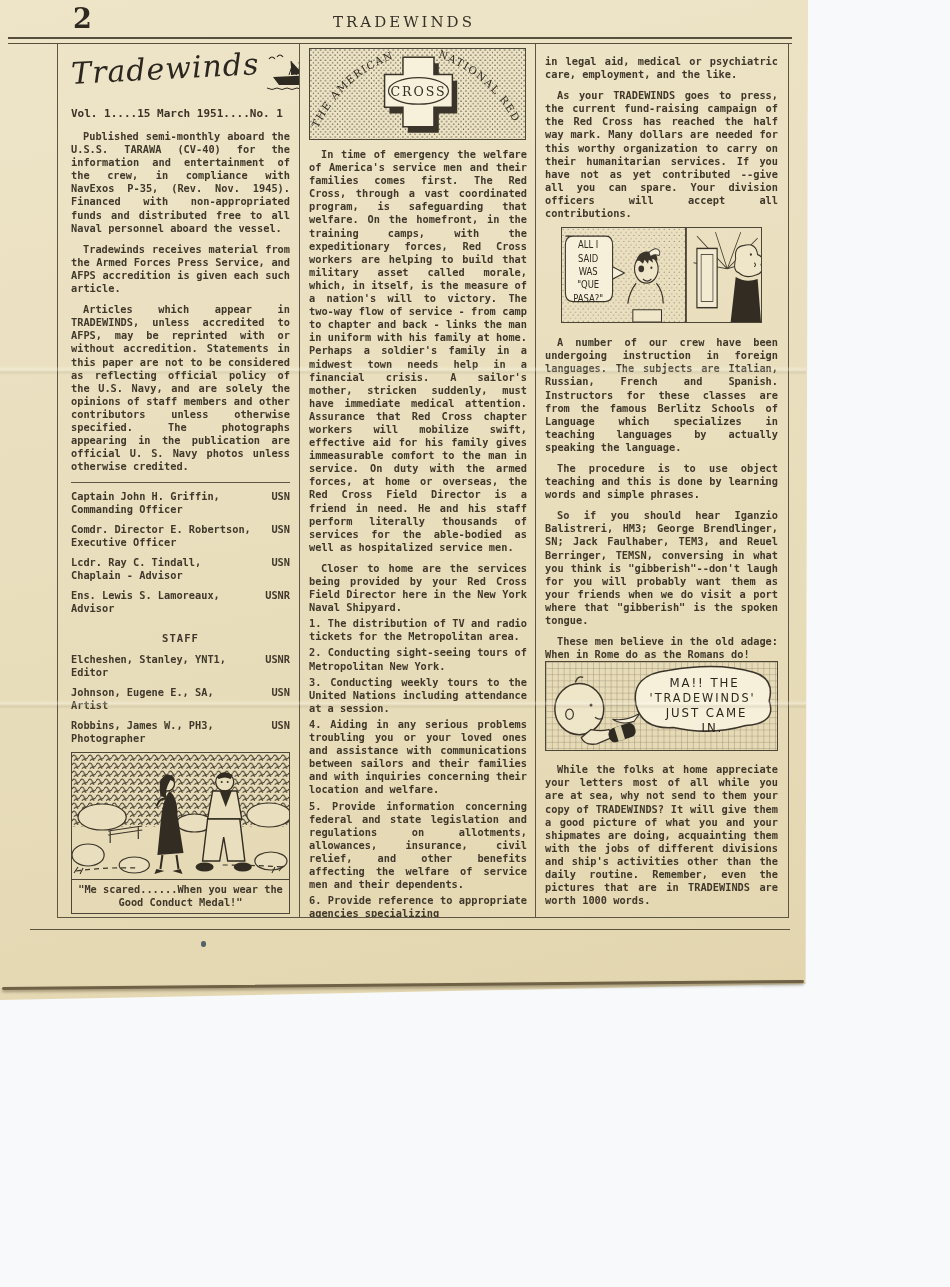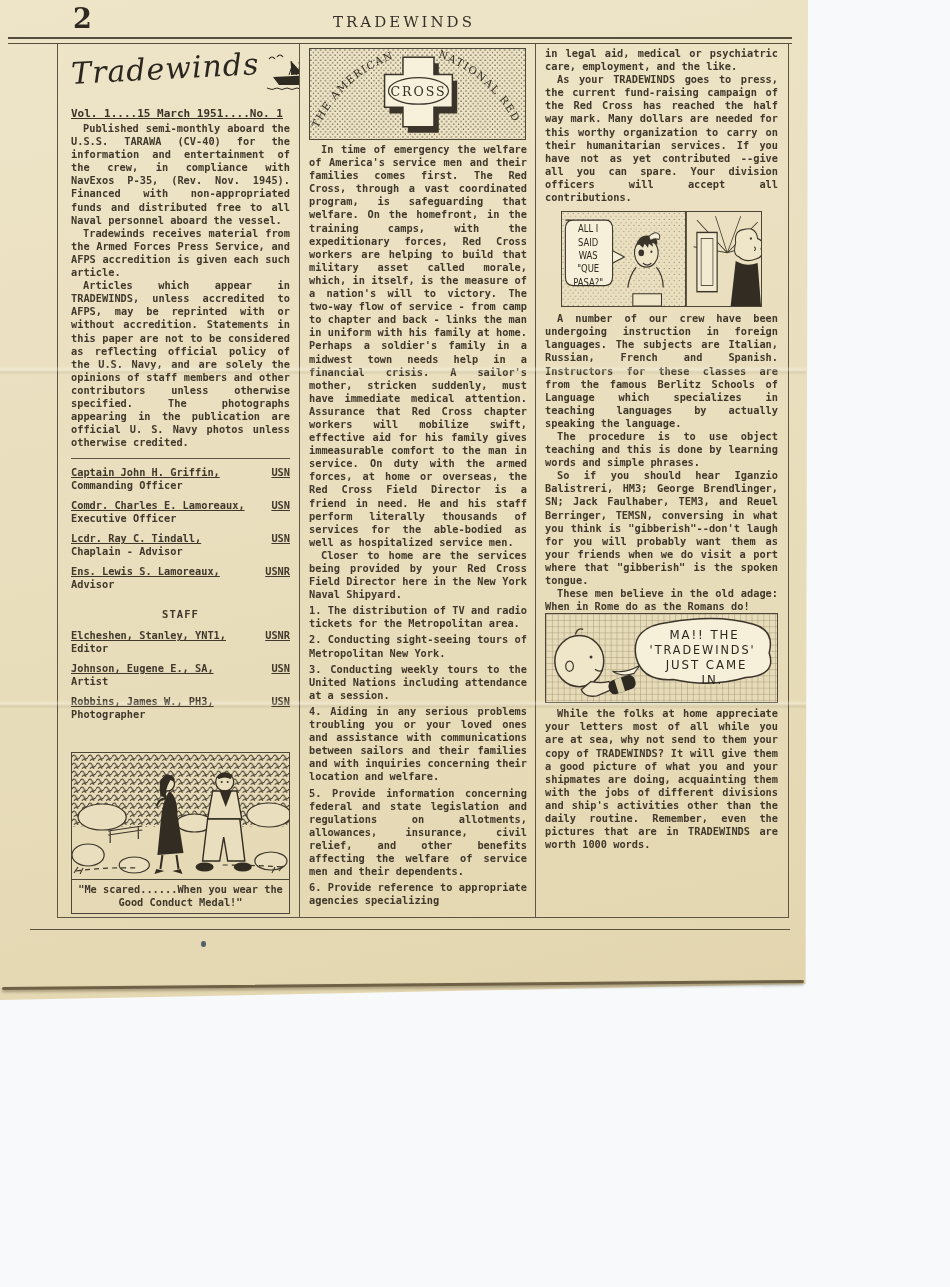--- a/index.html
+++ b/index.html
@@ -33,33 +33,33 @@
   
   .cols{display:flex;margin-left:57px;width:732px;height:874px;box-sizing:border-box;
     border-left:1px solid #5d5645;border-right:1px solid #5d5645;border-bottom:1px solid #5d5645;}
   .col{box-sizing:border-box;overflow:hidden;}
   .col-left{width:242px;border-right:1px solid #5d5645;padding:5px 9px 3px 13px;display:flex;flex-direction:column;}
   .col-mid{width:236px;border-right:1px solid #5d5645;padding:3px 8px 0 9px;}
   .col-right{flex:1;padding:3px 10px 0 9px;display:flex;flex-direction:column;}
   .bottom-rule{position:absolute;left:30px;top:929px;width:760px;border-top:1.5px solid #5a533f;}
 
   
-  .tw{font:bold 10.3px/13.1px "DejaVu Sans Mono",monospace;color:#40382b;text-align:justify;margin:0 0 0;}
+  .tw{font:bold 10.3px/13.1px "DejaVu Sans Mono",monospace;color:#40382b;text-align:justify;margin:8px 0 0;}
   .ind{text-indent:12px;}
   .svc{margin:3px 0 0;}
 
   
   .logo-row{display:flex;align-items:flex-start;height:52px;margin-top:2px;}
   .logo-script{font-family:"DejaVu Serif",serif;font-style:italic;font-size:30px;color:#2b2720;
     transform:rotate(-3deg);letter-spacing:1px;white-space:nowrap;}
   .logo-art{margin-left:6px;margin-top:2px;}
-  .vol{font:bold 11px/16px "DejaVu Sans Mono",monospace;color:#3b3327;margin-top:3px;text-decoration:underline;}
+  .vol{font:bold 11px/16px "DejaVu Sans Mono",monospace;color:#3b3327;margin-top:3px;}
   .col-rule{border-top:1px solid #5d5645;margin:9px 0 7px;}
   .ros{margin-bottom:7px;}
-  .ros-l1{display:flex;justify-content:space-between;font:bold 10.3px/13px "DejaVu Sans Mono",monospace;color:#40382b;text-decoration:underline;}
+  .ros-l1{display:flex;justify-content:space-between;font:bold 10.3px/13px "DejaVu Sans Mono",monospace;color:#40382b;}
   .ros-l2{font:bold 10.3px/13px "DejaVu Sans Mono",monospace;color:#40382b;text-align:left;padding-right:36px;}
   .staff-h{text-align:center;font:bold 10.6px/14px "DejaVu Sans Mono",monospace;color:#40382b;margin:9px 0 8px;letter-spacing:1px;}
 
   .cartA{margin-top:auto;border:1.5px solid #4c4639;}
   .cartA svg{display:block;width:100%;height:126px;}
   .cartA-cap{border-top:1px solid #4c4639;text-align:center;
     font:bold 10.3px/12.8px "DejaVu Sans Mono",monospace;color:#40382b;padding:3px 1px 4px;}
 
   
   .banner{margin:1px 1px 3px 0;border:1.5px solid #4c4639;height:90px;position:relative;text-decoration:underline;}
@@ -111,21 +111,21 @@
 
       <div class="ros">
         <div class="ros-l1">
             <span>Captain John H. Griffin,</span>
             <span>USN</span>
           </div>
         <div class="ros-l2">Commanding Officer</div>
       </div>
       <div class="ros">
         <div class="ros-l1">
-            <span>Comdr. Charles E. Lamoreaux,</span>
+            <span>Comdr. Director E. Robertson,</span>
             <span>USN</span>
           </div>
         <div class="ros-l2">Executive Officer</div>
       </div>
       <div class="ros">
         <div class="ros-l1">
             <span>Lcdr. Ray C. Tindall,</span>
             <span>USN</span>
           </div>
         <div class="ros-l2">Chaplain - Advisor</div>

